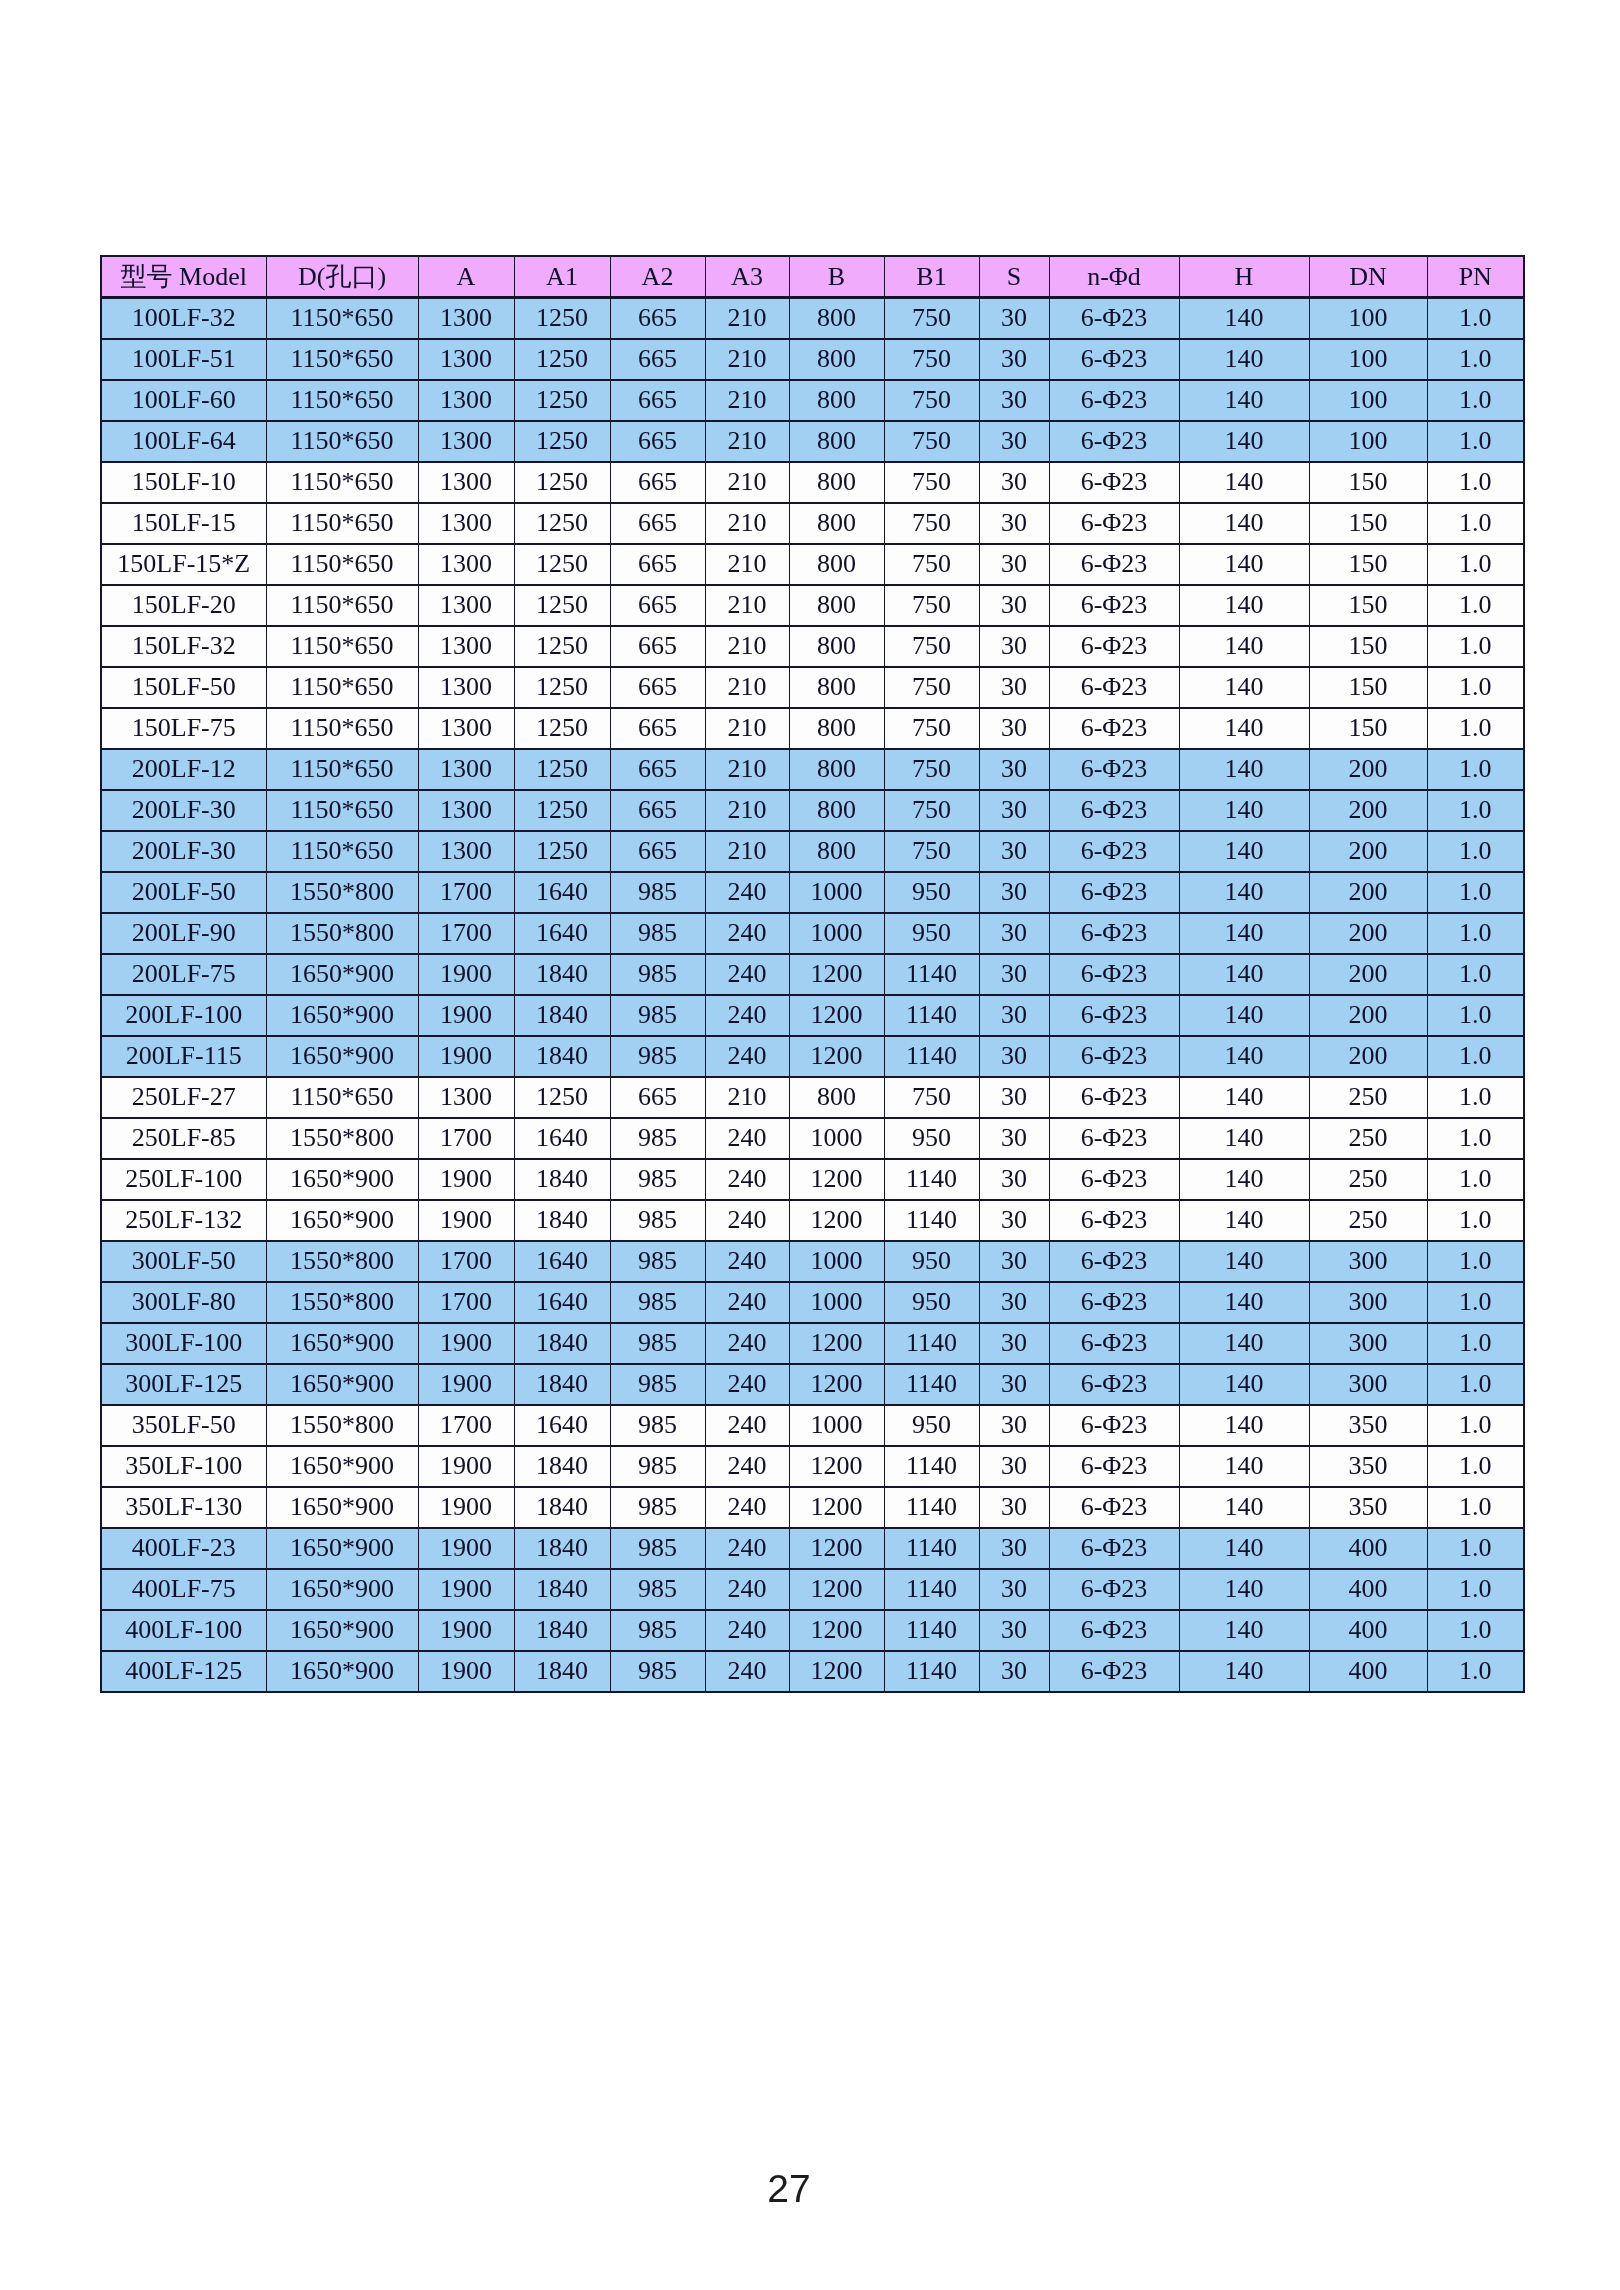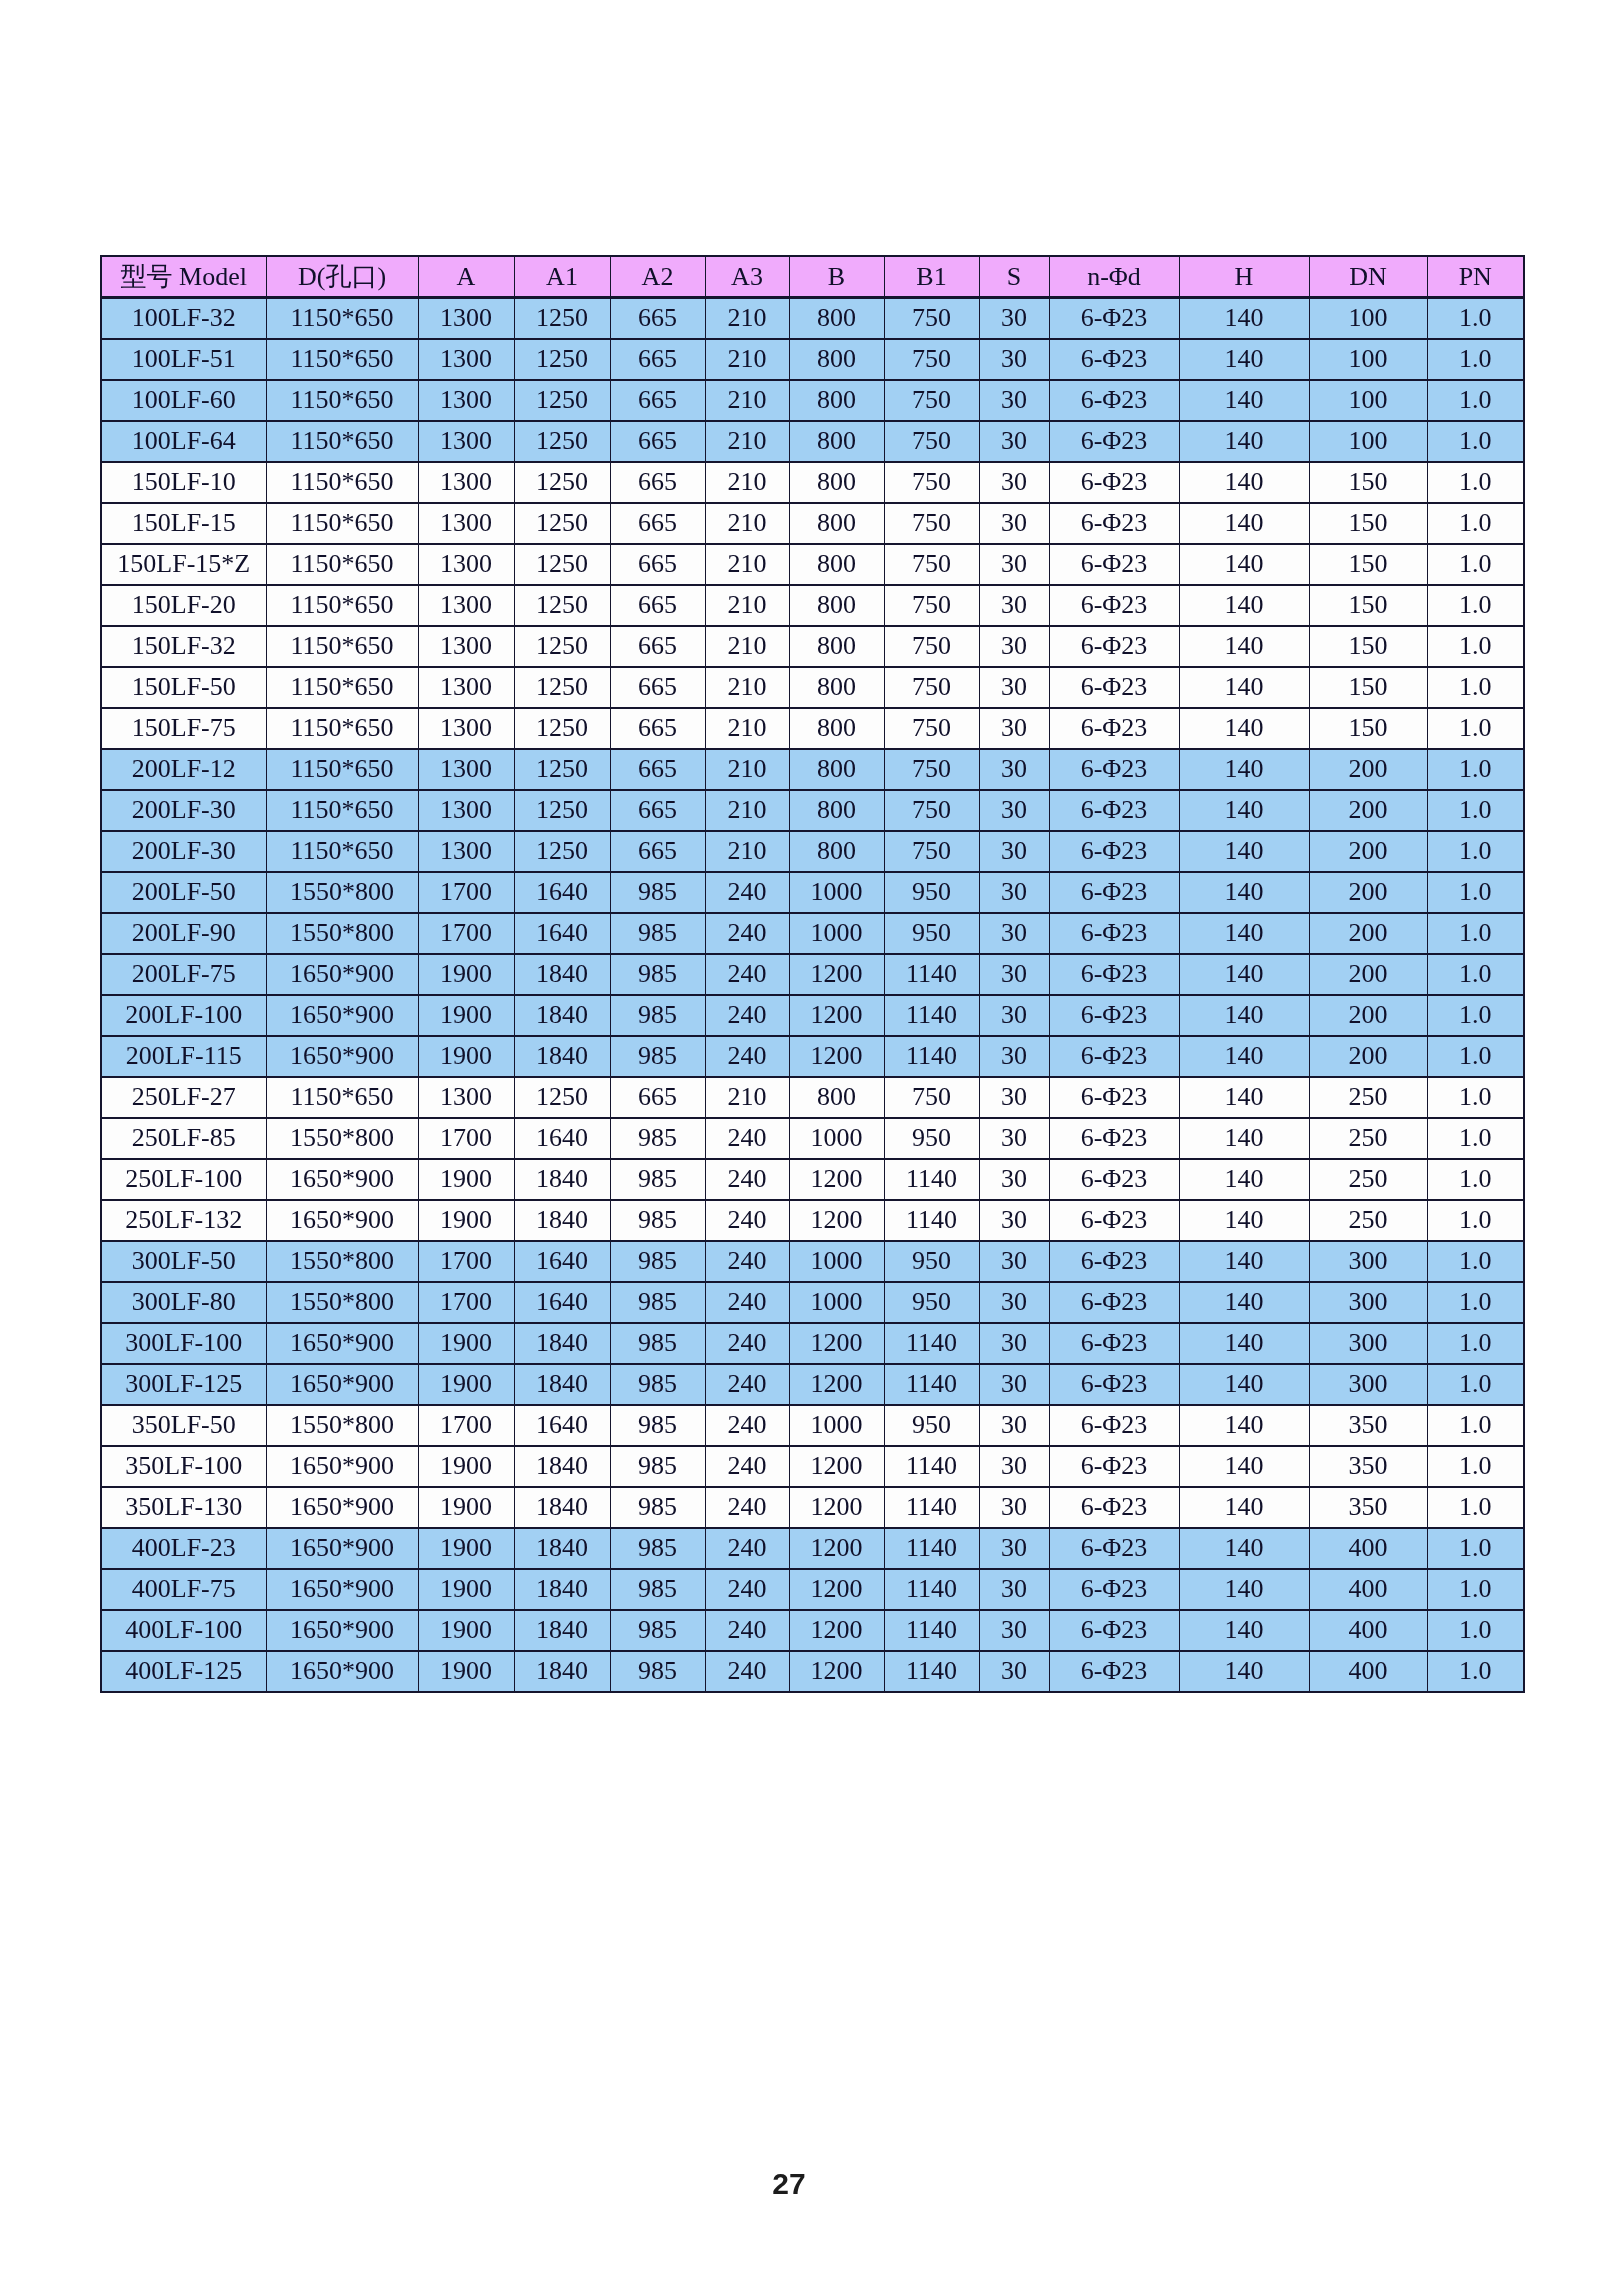--- a/index.html
+++ b/index.html
@@ -47,23 +47,22 @@
   }
   .spec-table tbody tr{height:41px;}
   .spec-table tbody tr.hl td{background:var(--hl);}
   .spec-table tbody tr.plain td{background:var(--plain);}
   .page-number{
     position:absolute;
     top:2167px;
     left:789px;
     transform:translateX(-50%);
     font-family:"Liberation Sans", sans-serif;
-    font-size:30px;
+    font-size:39px;
     color:#1c1c1c;
-    font-weight:bold;
   }
 </style>
 </head>
 <body>
 
 <div class="page">
 
   <table class="spec-table">
     <colgroup>
       <col style="width:165px">

